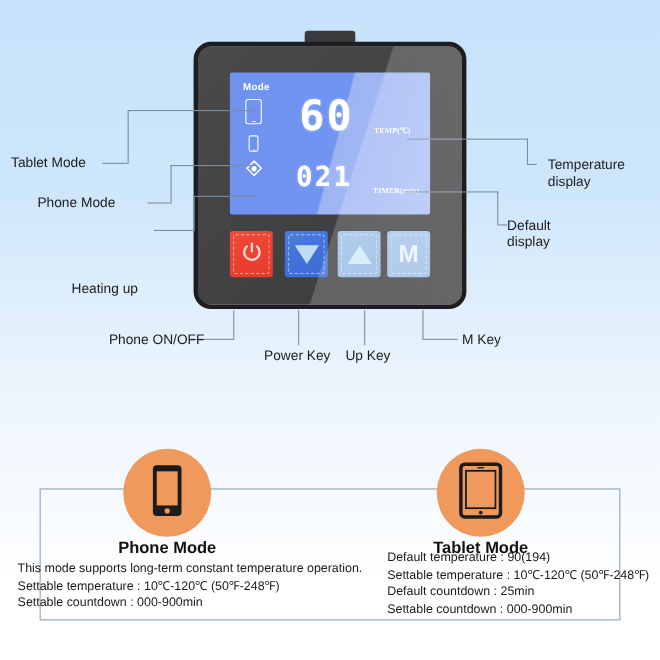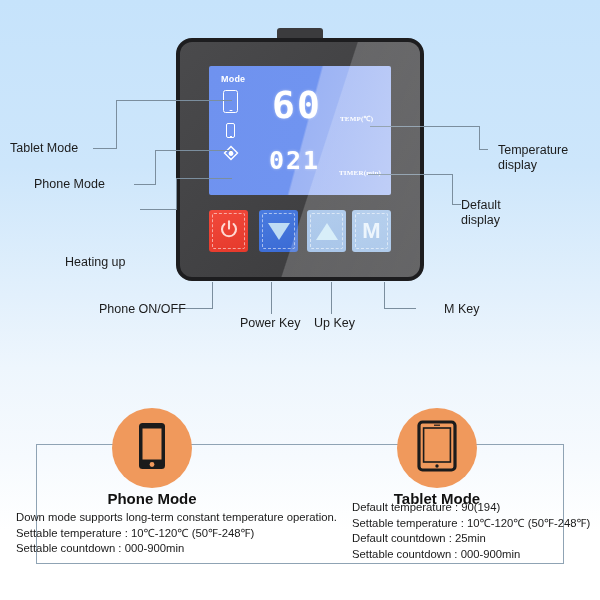--- a/index.html
+++ b/index.html
@@ -269,21 +269,21 @@
     <span>display</span>
   </div>
   <div class="callout-label two-line" style="left:461px; top:198px; width:105px;">
     <span>Default</span><br>
     <span>display</span>
   </div>
 
   <div class="callout-label" style="left:99px;  top:302px;">Phone ON/OFF</div>
   <div class="callout-label" style="left:240px; top:316px;">Power Key</div>
   <div class="callout-label" style="left:314px; top:316px;">Up Key</div>
-  <div class="callout-label" style="left:444px; top:302px;">M Key</div>
+  <div class="callout-label" style="left:420px; top:302px;">M Key</div>
 </div>
 
 <div id="bottom-section">
 
   <div id="bracket-frame"></div>
 
   <div class="mode-circle" id="circle-phone">
     <span>
       <svg width="34" height="50" viewBox="0 0 34 50">
         <rect x="4" y="2" width="26" height="46" rx="3.5" fill="#1b1b1b"></rect>
@@ -301,21 +301,21 @@
         <circle cx="20" cy="46" r="1.7" fill="#1b1b1b"></circle>
         <rect x="17" y="4.6" width="6" height="1.2" fill="#1b1b1b"></rect>
       </svg>
     </span>
   </div>
 
   <div class="mode-title" id="title-phone-mode">Phone Mode</div>
   <div class="mode-title" id="title-tablet-mode">Tablet Mode</div>
 
   <div class="spec-block" id="specs-phone">
-    <div>Down mode supports long-term constant temperature operation.</div>
+    <div>This mode supports long-term constant temperature operation.</div>
     <div>Settable temperature : 10℃-120℃ (50℉-248℉)</div>
     <div>Settable countdown : 000-900min</div>
   </div>
 
   <div class="spec-block" id="specs-tablet">
     <div>Default temperature : 90(194)</div>
     <div>Settable temperature : 10℃-120℃ (50℉-248℉)</div>
     <div>Default countdown : 25min</div>
     <div>Settable countdown : 000-900min</div>
   </div>

